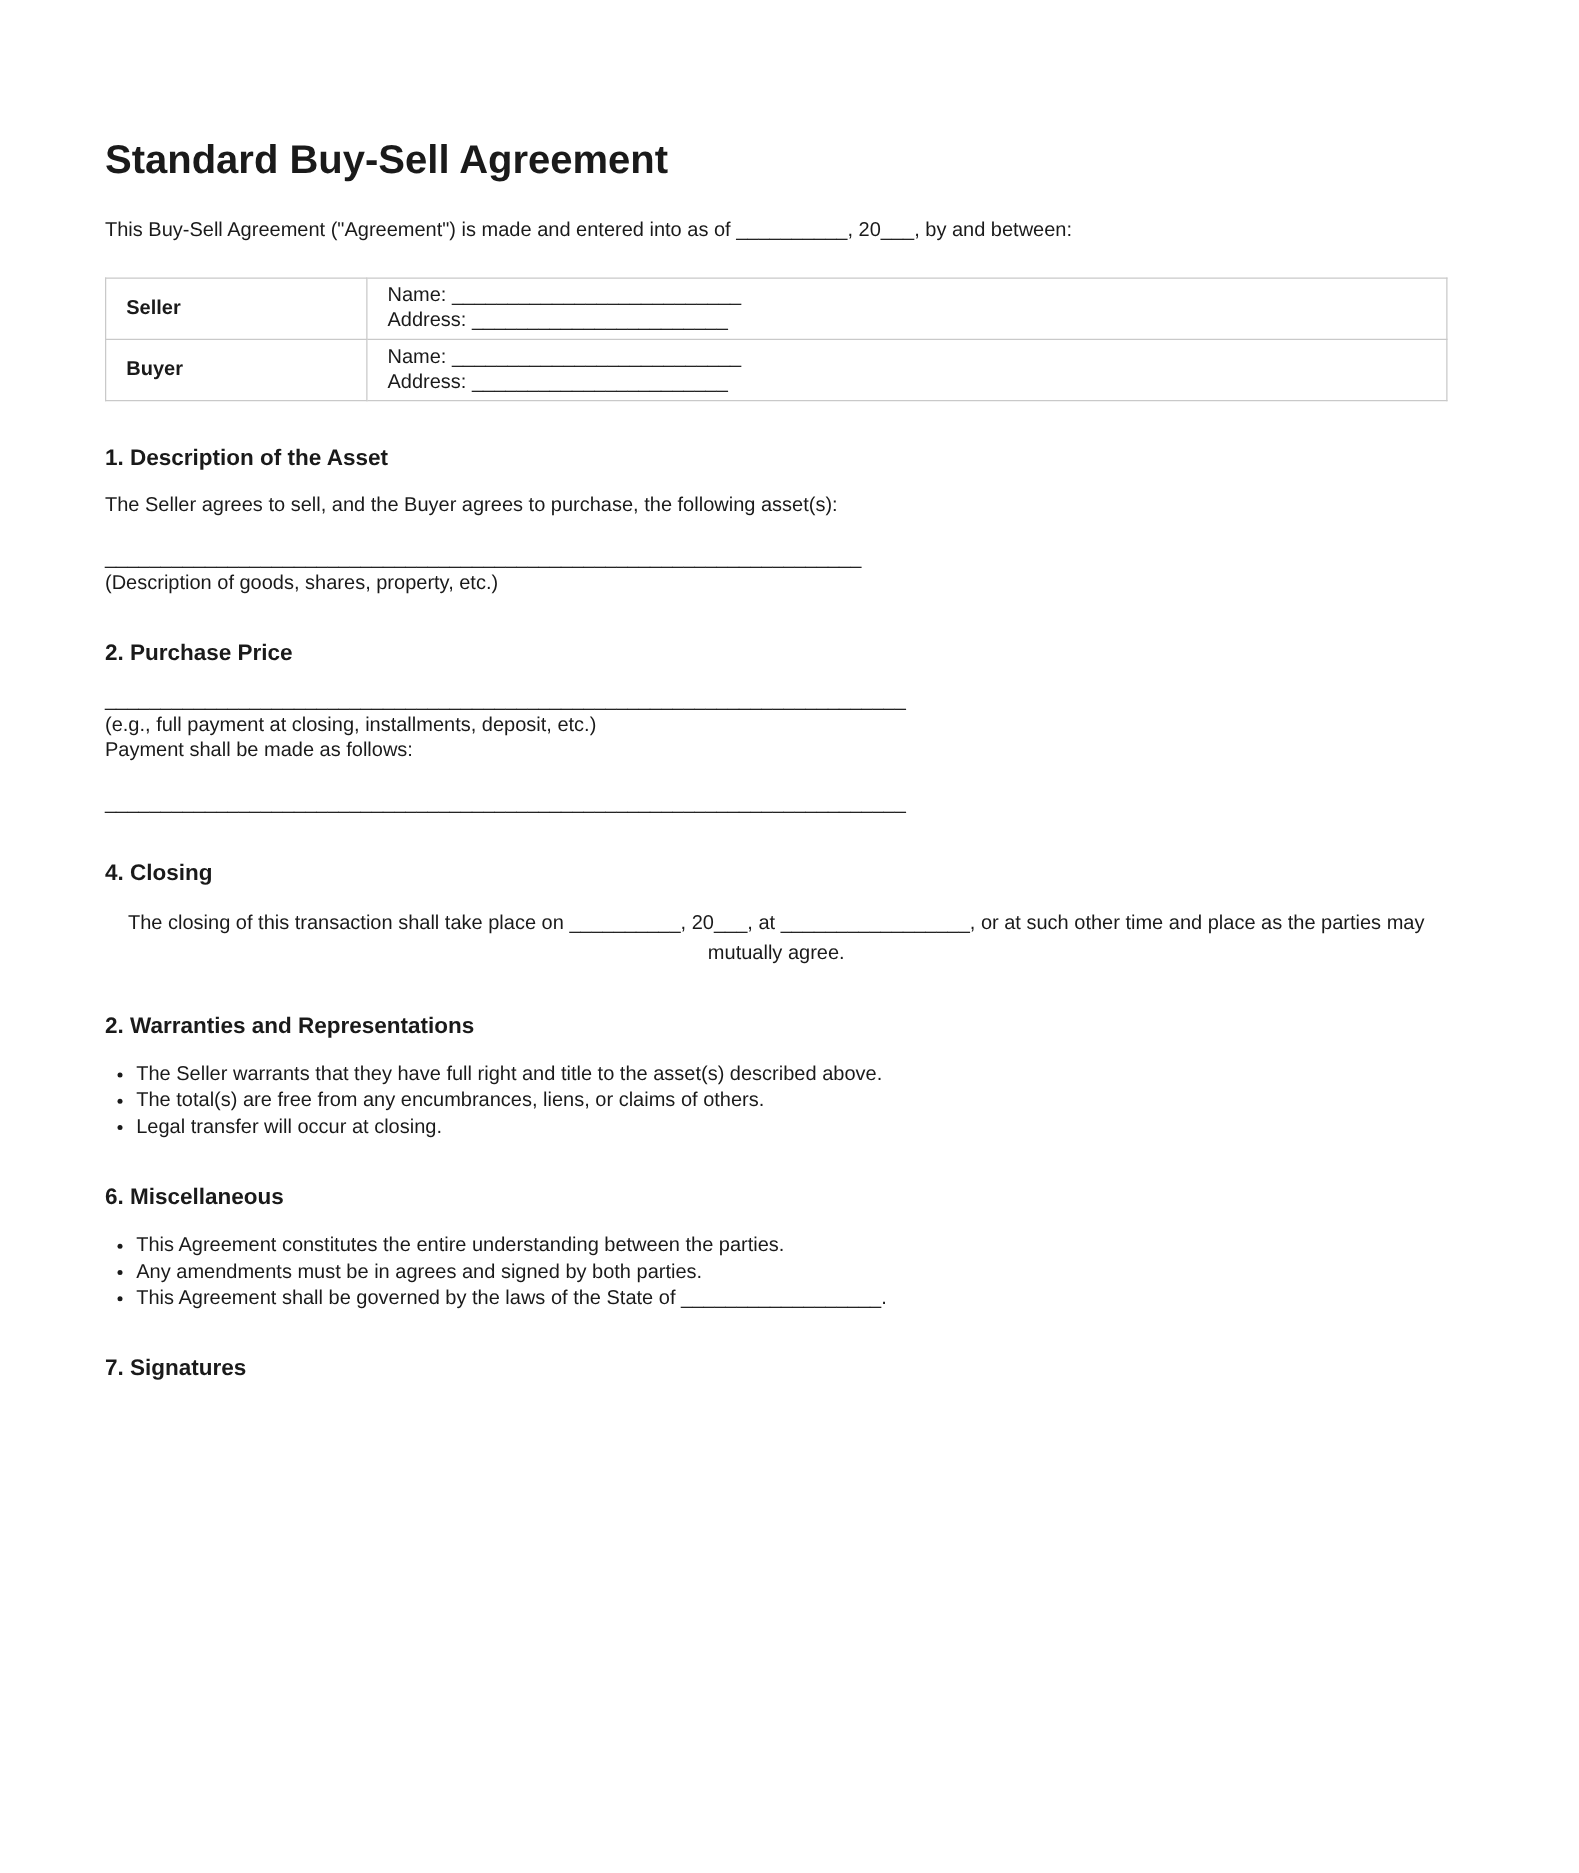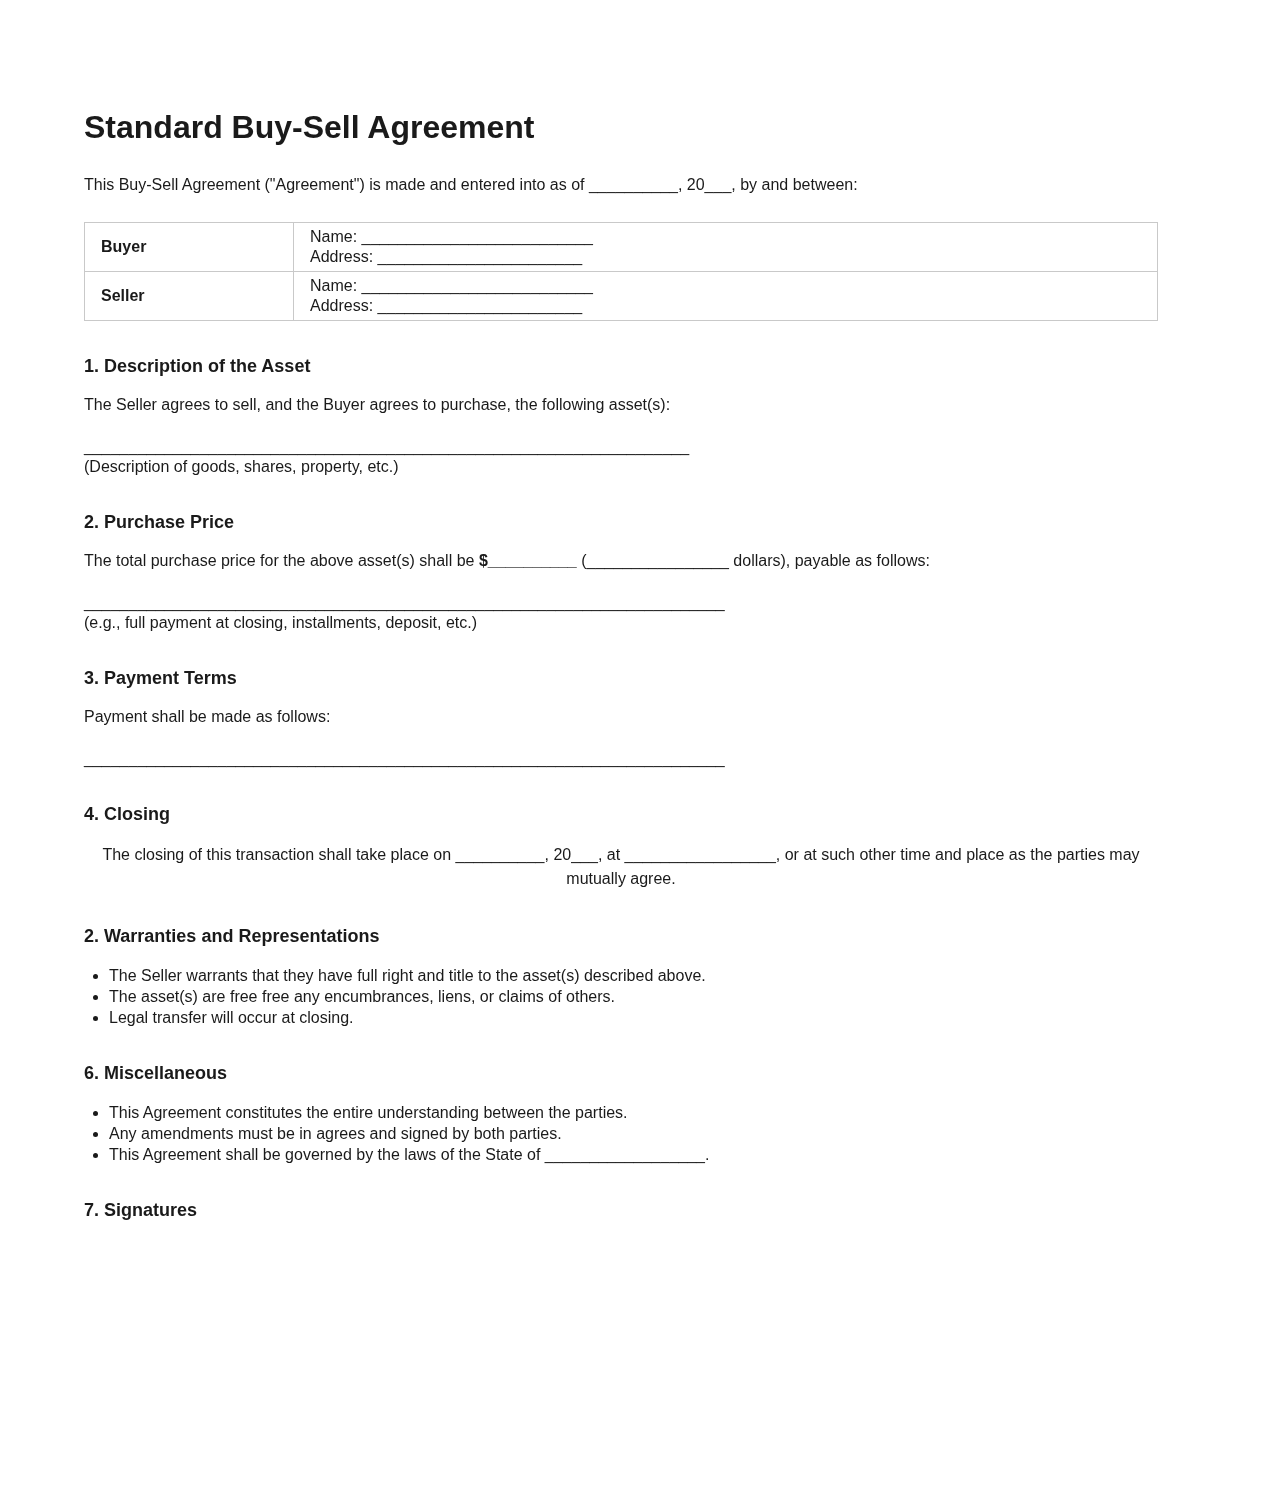--- a/index.html
+++ b/index.html
@@ -91,57 +91,55 @@
 
 <div class="page">
 
   <h1 class="doc-title">Standard Buy-Sell Agreement</h1>
 
   <p class="intro">This Buy-Sell Agreement ("Agreement") is made and entered into as of __________, 20___, by and between:</p>
 
   <table class="parties">
     <tbody>
       <tr>
-        <td class="role-cell">Buyer</td>
+        <td class="role-cell">Seller</td>
         <td>
           <div class="blank-line">Name: __________________________</div>
           <div class="blank-line">Address: _______________________</div>
         </td>
       </tr>
       <tr>
-        <td class="role-cell">Seller</td>
+        <td class="role-cell">Buyer</td>
         <td>
           <div class="blank-line">Name: __________________________</div>
           <div class="blank-line">Address: _______________________</div>
         </td>
       </tr>
     </tbody>
   </table>
 
   <h2 class="section-heading">1. Description of the Asset</h2>
   <p class="body-line">The Seller agrees to sell, and the Buyer agrees to purchase, the following asset(s):</p>
   <div class="blank-line">____________________________________________________________________</div>
   <p class="caption-line">(Description of goods, shares, property, etc.)</p>
 
   <h2 class="section-heading">2. Purchase Price</h2>
-  <p class="body-line"><span>The total purchase price for the above asset(s) shall be </span><span class="bold">$__________</span><span> (________________ dollars), payable as follows:</span></p>
   <div class="blank-line">________________________________________________________________________</div>
   <p class="caption-line">(e.g., full payment at closing, installments, deposit, etc.)</p>
 
-  <h2 class="section-heading">3. Payment Terms</h2>
   <p class="body-line">Payment shall be made as follows:</p>
   <div class="blank-line">________________________________________________________________________</div>
 
   <h2 class="section-heading">4. Closing</h2>
   <p class="body-wide">The closing of this transaction shall take place on __________, 20___, at _________________, or at such other time and place as the parties may mutually agree.</p>
 
   <h2 class="section-heading">2. Warranties and Representations</h2>
   <ul class="bullet-list">
     <li>The Seller warrants that they have full right and title to the asset(s) described above.</li>
-    <li>The asset(s) are free free any encumbrances, liens, or claims of others.</li>
+    <li>The total(s) are free from any encumbrances, liens, or claims of others.</li>
     <li>Legal transfer will occur at closing.</li>
   </ul>
 
   <h2 class="section-heading">6. Miscellaneous</h2>
   <ul class="bullet-list">
     <li>This Agreement constitutes the entire understanding between the parties.</li>
     <li>Any amendments must be in agrees and signed by both parties.</li>
     <li>This Agreement shall be governed by the laws of the State of __________________.</li>
   </ul>
 

